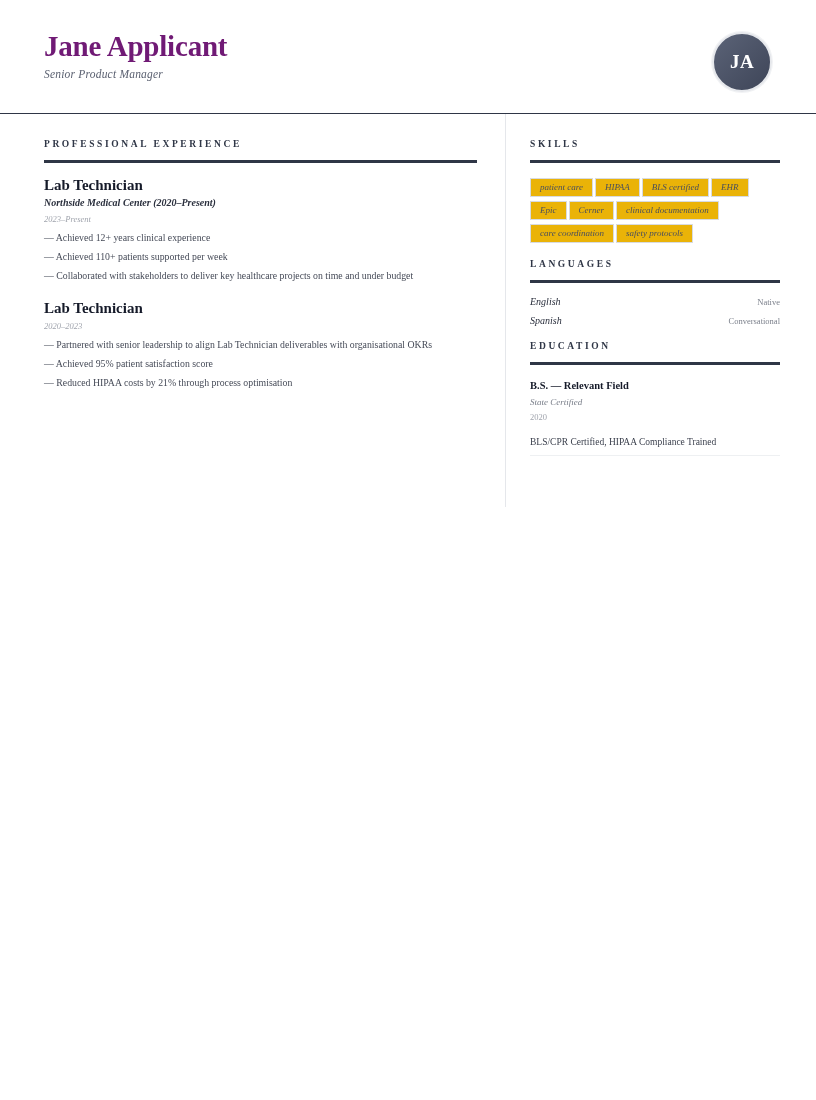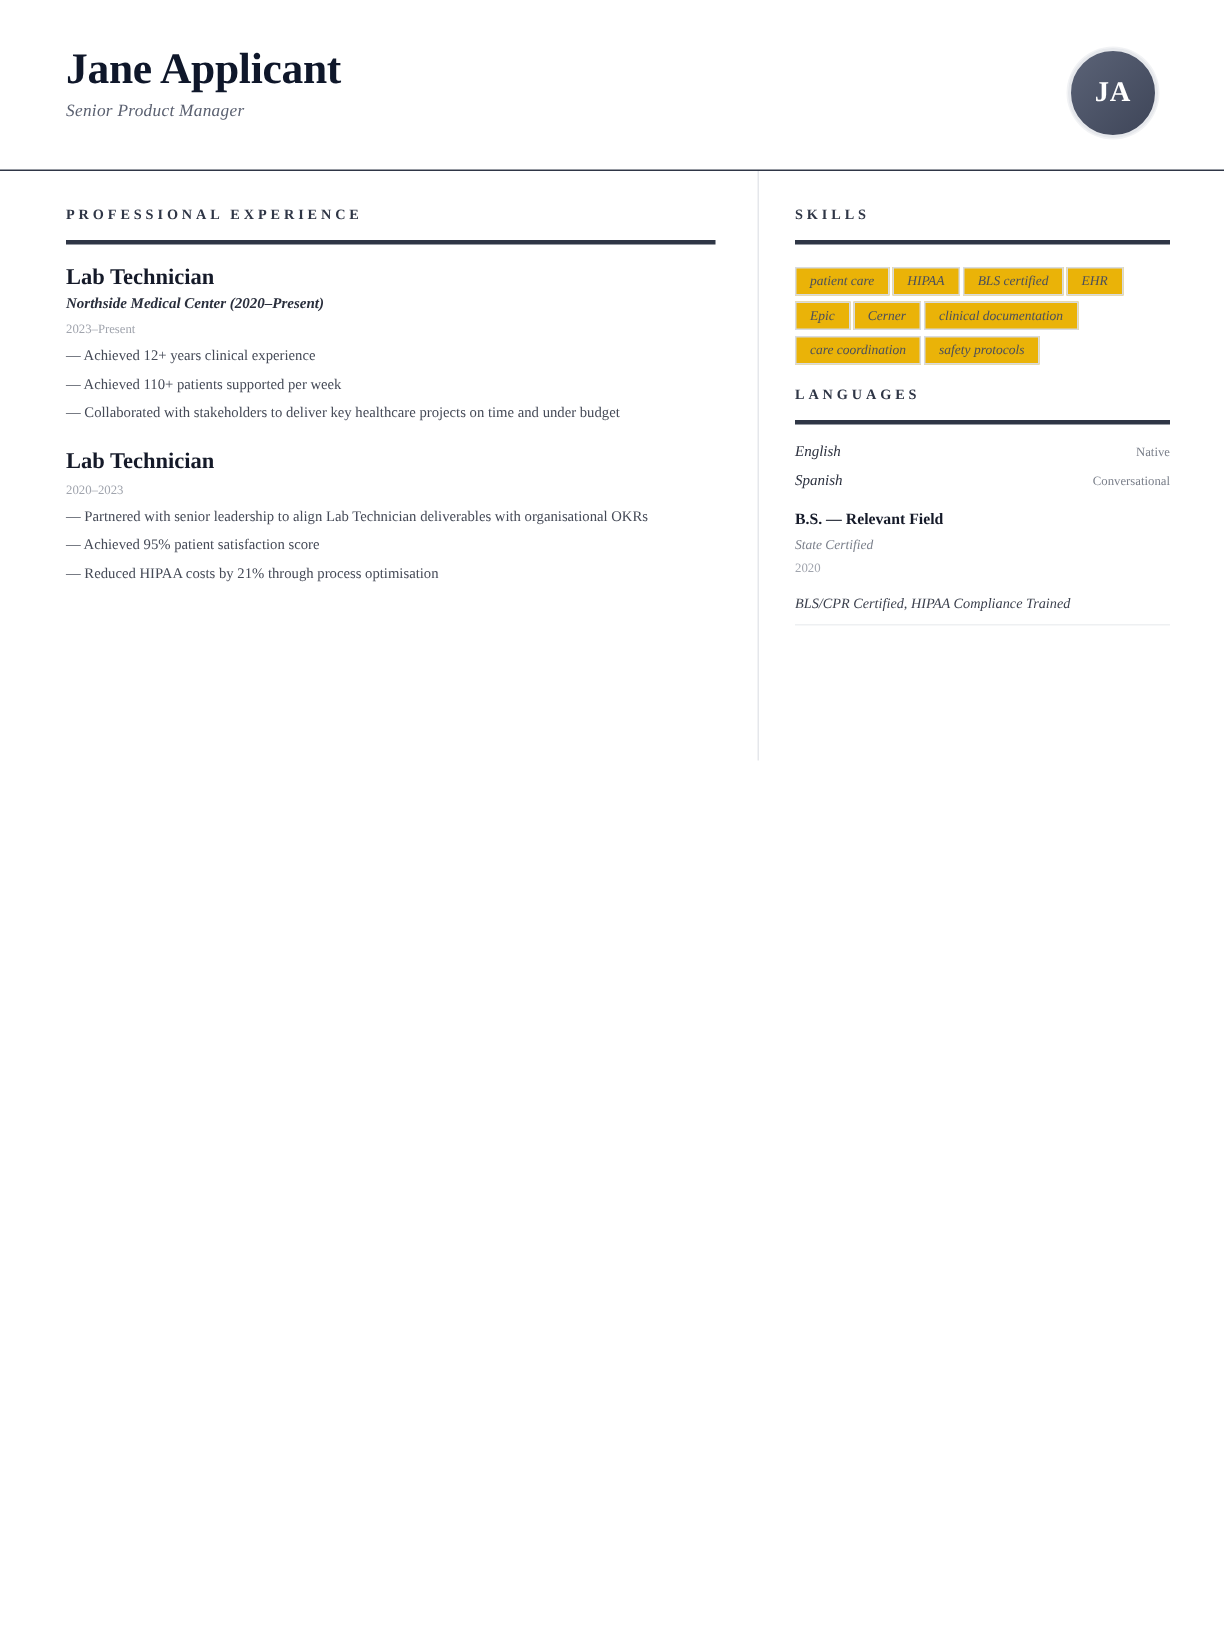--- a/index.html
+++ b/index.html
@@ -1,56 +1,56 @@
 <!DOCTYPE html>
 <html><head>
   <meta charset="utf-8">
   <style>
     * { box-sizing: border-box; margin: 0; padding: 0; }
     html, body { width: 816px; height: 1100px; background: #ffffff; }
     body { font-family: "Liberation Serif", "DejaVu Serif", serif; color: #1f2433; position: relative; }
 
     .header { position: absolute; left: 0; top: 0; width: 816px; height: 114px; border-bottom: 1px solid #2f3646; }
-    .name { position: absolute; left: 44px; top: 30px; font-size: 29px; font-weight: bold; color: #0f172a; letter-spacing: -0.2px; }
+    .name { position: absolute; left: 44px; top: 30px; font-size: 29px; font-weight: bold; color: #701a75; letter-spacing: -0.2px; }
     .title { position: absolute; left: 44px; top: 68px; font-size: 11.5px; font-style: italic; color: #5a6070; letter-spacing: 0.2px; }
     .avatar { position: absolute; left: 712px; top: 32px; width: 60px; height: 60px; border-radius: 50%;
       background: linear-gradient(135deg, #5b6377 0%, #3e4558 100%);
       border: 2px solid #e6e8ec; box-shadow: 0 0 0 1px #f2f3f5;
       display: flex; align-items: center; justify-content: center; }
     .avatar span { color: #ffffff; font-weight: bold; font-size: 19px; letter-spacing: 0.5px; }
 
     .left { position: absolute; left: 44px; top: 114px; width: 433px; }
     .divider-v { position: absolute; left: 505px; top: 114px; width: 1px; height: 393px; background: #e5e7eb; }
     .right { position: absolute; left: 530px; top: 114px; width: 250px; }
 
     .sec-head { font-size: 9.5px; font-weight: bold; letter-spacing: 2.6px; color: #2f3646; text-transform: uppercase;
       padding-bottom: 11px; border-bottom: 3px solid #2f3646; }
 
     .job { margin-top: 14px; }
     .job + .job { margin-top: 18px; }
     .job-title { font-size: 15px; font-weight: bold; color: #151a29; line-height: 16px; }
     .job-company { font-size: 10px; font-weight: bold; font-style: italic; color: #2a2f3d; margin-top: 3px; line-height: 13px; }
-    .job-dates { font-size: 8.5px; color: #a0a4ad; margin-top: 4px; line-height: 12px; }
+    .job-dates { font-size: 8.5px; color: #a0a4ad; margin-top: 4px; line-height: 12px; font-style: italic; }
     .bullet { font-size: 9.8px; color: #454a57; margin-top: 6px; line-height: 13px; }
 
     .skills { display: flex; flex-wrap: wrap; gap: 4px 2px; margin-top: 15px; width: 240px; }
     .chip { font-size: 9px; font-style: italic; color: #4a4f5c; background: #eab308; border: 1px solid #d8dbe0;
       padding: 3px 9px; line-height: 11px; }
 
     .sec-gap { margin-top: 15px; }
     .lang-row { display: flex; justify-content: space-between; align-items: baseline; margin-top: 10px; }
     .lang-row:first-of-type { margin-top: 13px; }
     .lang-name { font-size: 10px; font-style: italic; color: #2a2f3d; }
     .lang-level { font-size: 8.5px; color: #7a7f8a; }
 
     .edu-degree { font-size: 10.5px; font-weight: bold; color: #151a29; margin-top: 14px; line-height: 14px; }
     .edu-school { font-size: 9px; font-style: italic; color: #7a7f8a; margin-top: 3px; line-height: 12px; }
     .edu-year { font-size: 8.5px; color: #a0a4ad; margin-top: 3px; line-height: 12px; }
 
-    .cert { font-size: 9.5px; font-style: italic; color: #3a3f4c; margin-top: 13px; padding-bottom: 6px; border-bottom: 1px solid #eef0f2; line-height: 13px; }
+    .cert { font-size: 9.5px; color: #3a3f4c; margin-top: 13px; padding-bottom: 6px; border-bottom: 1px solid #eef0f2; line-height: 13px; }
   </style>
 </head>
 <body>
 
 <div class="header">
   <div class="name">Jane Applicant</div>
   <div class="title">Senior Product Manager</div>
   <div class="avatar">
     <span>JA</span>
   </div>
@@ -104,18 +104,21 @@
     <div class="lang-row" style="margin-top:13px;">
       <span class="lang-name">English</span>
       <span class="lang-level">Native</span>
     </div>
     <div class="lang-row" style="margin-top:8px;">
       <span class="lang-name">Spanish</span>
       <span class="lang-level">Conversational</span>
     </div>
   </div>
 
+  <div style="margin-top:15px;">
+    <div class="sec-head">Education</div>
+  </div>
   <div class="edu-degree">B.S. — Relevant Field</div>
   <div class="edu-school">State Certified</div>
   <div class="edu-year">2020</div>
 
   <div class="cert">BLS/CPR Certified, HIPAA Compliance Trained</div>
 </div>
 
 </body></html>

